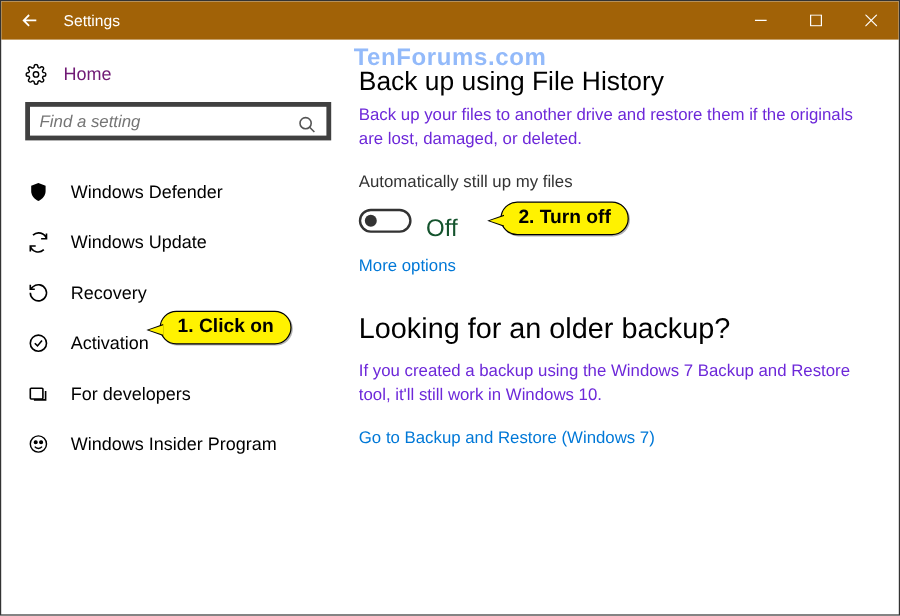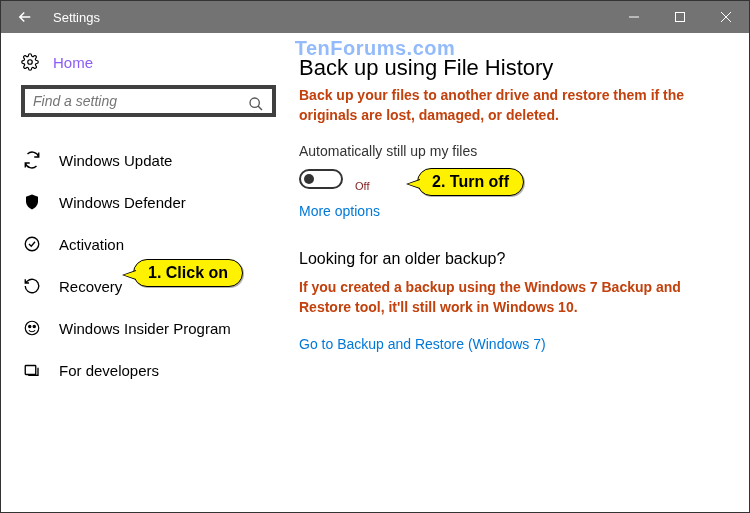--- a/index.html
+++ b/index.html
@@ -1,48 +1,48 @@
 <!DOCTYPE html>
 <html><head>
 <meta charset="utf-8">
 <style>
   * { box-sizing: border-box; margin: 0; padding: 0; }
   body { font-family: "Segoe UI", Arial, sans-serif; background: #fff; width: 750px; height: 513px; position: relative; overflow: hidden; border: 1px solid #333;}
   
-  .titlebar { height: 32px; background: #737373; color: #fff; display: flex; align-items: center; padding-left: 8px; }
+  .titlebar { height: 32px; background: #a16207; color: #fff; display: flex; align-items: center; padding-left: 8px; }
   .titlebar .back { width: 32px; height: 32px; display: flex; align-items: center; justify-content: center; cursor: pointer; }
   .titlebar .title { font-size: 13px; margin-left: 12px; flex: 1; }
   .titlebar .controls { display: flex; }
   .titlebar .ctrl { width: 46px; height: 32px; display: flex; align-items: center; justify-content: center; cursor: pointer; }
   
   .body-area { display: flex; height: calc(100% - 32px); }
   .sidebar { width: 290px; padding: 20px 0 0 20px; }
   .home-row { display: flex; align-items: center; margin-bottom: 14px; cursor: pointer; }
   .home-row .icon { width: 18px; height: 18px; margin-right: 14px; display:flex; align-items:center; justify-content:center;}
-  .home-row span { font-size: 15px; color: #8b5cf6; }
+  .home-row span { font-size: 15px; color: #701a75; }
   .search-box { position: relative; width: 255px; height: 32px; border: 4px solid #404040; margin-bottom: 22px; background:#fff;}
   .search-box input { border: none; outline: none; height: 100%; width: calc(100% - 32px); padding: 0 8px; font-size: 14px; font-style: italic; color:#666; background:transparent;}
   .search-box .s-icon { position: absolute; right: 8px; top: 7px; color:#555;}
   .category { font-size: 14px; color: #666; margin-bottom: 12px; }
   .nav-item { display: flex; align-items: center; height: 42px; cursor: pointer; position: relative; padding-left:2px; }
   .nav-item .icon { width: 18px; height: 18px; margin-right: 18px; display: flex; align-items: center; justify-content: center; color:#000;}
   .nav-item span { font-size: 15px; color: #000; }
   .nav-item.active::before { content: ""; position: absolute; left: -20px; top: 0; bottom: 0; width: 4px; background: #0078d7; }
   .nav-item.active span, .nav-item.active .icon { color: #0078d7; }
   
   .main { flex: 1; padding: 22px 30px 0 8px; }
   .main h1 { font-size: 22px; font-weight: 400; margin-bottom: 5px; }
-  .main .desc { font-size: 14px; color: #c2410c; margin-bottom: 18px; line-height: 1.4; font-weight: bold; }
+  .main .desc { font-size: 14px; color: #6d28d9; margin-bottom: 18px; line-height: 1.4; }
   .sub-label { font-size: 14px; color: #333; margin-bottom: 6px; }
   .toggle-row { display: flex; align-items: center; margin-bottom: 10px; position:relative; }
   .toggle { width: 44px; height: 20px; border: 2px solid #333; border-radius: 10px; position: relative; cursor: pointer; background:#fff;}
   .toggle .knob { width: 10px; height: 10px; background: #333; border-radius: 50%; position: absolute; left: 3px; top: 3px; }
-  .toggle-row .state { margin-left: 12px; font-size: 11px; color:#7f1d1d;margin-top:15px;}
+  .toggle-row .state { margin-left: 12px; font-size: 20px; color:#14532d;margin-top:15px;}
   .link { color: #0078d7; font-size: 14px; cursor: pointer; display:inline-block;}
-  .main h2 { font-size: 16px; font-weight: 400; margin-top: 30px; margin-bottom: 10px; }
+  .main h2 { font-size: 24px; font-weight: 400; margin-top: 30px; margin-bottom: 10px; }
   
   .watermark { position: absolute; top: 36px; left: 50%; transform: translateX(-50%); font-size: 20px; font-weight:bold; color: #3b82f6; opacity: 0.55; letter-spacing:0.5px; pointer-events:none; text-shadow: 0 0 1px #fff, 0 0 1px #fff;}
   
   .callout { position: absolute; background: #fff200; border: 1.5px solid #000; border-radius: 14px; padding: 4px 14px; font-weight: bold; font-size: 16px; white-space:nowrap; box-shadow: 1px 1px 0 rgba(0,0,0,0.3);}
   .callout.c1 { top: 258px; left: 132px; }
   .callout.c2 { top: 167px; left: 416px; }
   .callout .tail { position:absolute; width:0; height:0; }
   .callout.c1 .tail { left: -12px; top: 10px; border-top:5px solid transparent; border-bottom:5px solid transparent; border-right:14px solid #000;}
   .callout.c1 .tail::after{content:"";position:absolute;left:2px;top:-4px;border-top:4px solid transparent;border-bottom:4px solid transparent;border-right:12px solid #fff200;}
   .callout.c2 .tail { left: -12px; top: 10px; border-top:5px solid transparent; border-bottom:5px solid transparent; border-right:14px solid #000;}
@@ -94,70 +94,70 @@
       <span class="s-icon">
         <svg width="16" height="16" viewBox="0 0 24 24" fill="none" stroke="#555" stroke-width="2">
             <circle cx="10" cy="10" r="7"></circle>
             <line x1="21" y1="21" x2="15" y2="15"></line>
           </svg>
       </span>
     </div>
 
     <div class="nav-item">
       <span class="icon">
+          <svg width="18" height="18" viewBox="0 0 24 24" fill="#000">
+            <path d="M12 2l8 3v6c0 5-3.5 9-8 11-4.5-2-8-6-8-11V5l8-3z"></path>
+          </svg>
+        </span>
+      <span>Windows Defender</span>
+    </div>
+    <div class="nav-item">
+      <span class="icon">
           <svg width="18" height="18" viewBox="0 0 24 24" fill="none" stroke="#000" stroke-width="1.8">
             <path d="M21 2v6h-6M3 22v-6h6M21 8a9 9 0 0 0-15-4M3 16a9 9 0 0 0 15 4"></path>
           </svg>
         </span>
       <span>Windows Update</span>
     </div>
     <div class="nav-item">
       <span class="icon">
-          <svg width="18" height="18" viewBox="0 0 24 24" fill="#000">
-            <path d="M12 2l8 3v6c0 5-3.5 9-8 11-4.5-2-8-6-8-11V5l8-3z"></path>
+          <svg width="18" height="18" viewBox="0 0 24 24" fill="none" stroke="#000" stroke-width="1.8">
+            <path d="M3 12a9 9 0 1 0 3-6.7L3 8M3 3v5h5"></path>
           </svg>
         </span>
-      <span>Windows Defender</span>
+      <span>Recovery</span>
     </div>
     <div class="nav-item">
       <span class="icon">
           <svg width="18" height="18" viewBox="0 0 24 24" fill="none" stroke="#000" stroke-width="1.8">
             <circle cx="12" cy="12" r="9"></circle>
             <path d="M8 12l3 3 5-6"></path>
           </svg>
         </span>
       <span>Activation</span>
     </div>
     <div class="nav-item">
       <span class="icon">
           <svg width="18" height="18" viewBox="0 0 24 24" fill="none" stroke="#000" stroke-width="1.8">
-            <path d="M3 12a9 9 0 1 0 3-6.7L3 8M3 3v5h5"></path>
+            <rect x="3" y="6" width="14" height="12" rx="1"></rect>
+            <path d="M20 9v10H7"></path>
           </svg>
         </span>
-      <span>Recovery</span>
+      <span>For developers</span>
     </div>
     <div class="nav-item">
       <span class="icon">
           <svg width="18" height="18" viewBox="0 0 24 24" fill="none" stroke="#000" stroke-width="1.6">
             <circle cx="12" cy="12" r="9"></circle>
             <circle cx="9" cy="10" r="1.5" fill="#000"></circle>
             <circle cx="15" cy="10" r="1.5" fill="#000"></circle>
             <path d="M8 15c1 1.5 3 2 4 2s3-.5 4-2"></path>
           </svg>
         </span>
       <span>Windows Insider Program</span>
-    </div>
-    <div class="nav-item">
-      <span class="icon">
-          <svg width="18" height="18" viewBox="0 0 24 24" fill="none" stroke="#000" stroke-width="1.8">
-            <rect x="3" y="6" width="14" height="12" rx="1"></rect>
-            <path d="M20 9v10H7"></path>
-          </svg>
-        </span>
-      <span>For developers</span>
     </div>
   </div>
 
   <div class="main">
     <h1>Back up using File History</h1>
     <div class="desc">Back up your files to another drive and restore them if the originals are lost, damaged, or deleted.</div>
     <div class="sub-label">Automatically still up my files</div>
     <div class="toggle-row">
       <div class="toggle">
           <div class="knob"></div>

